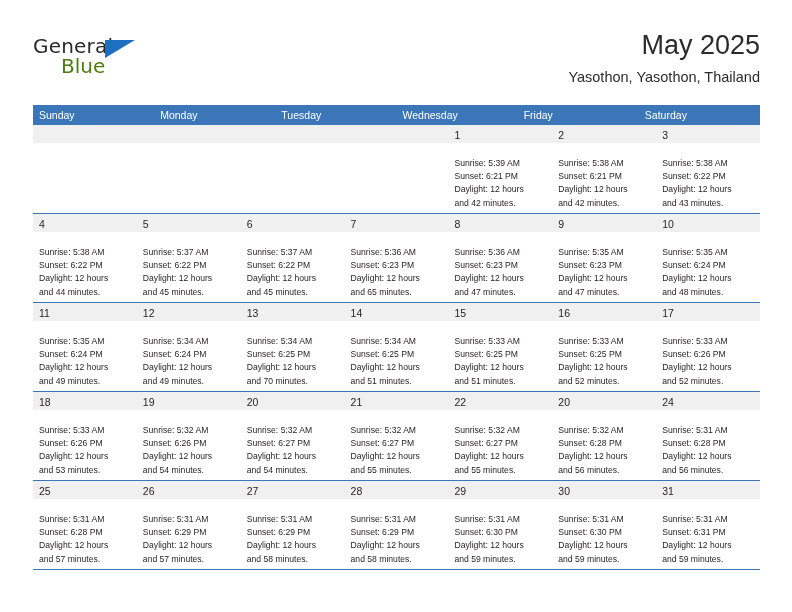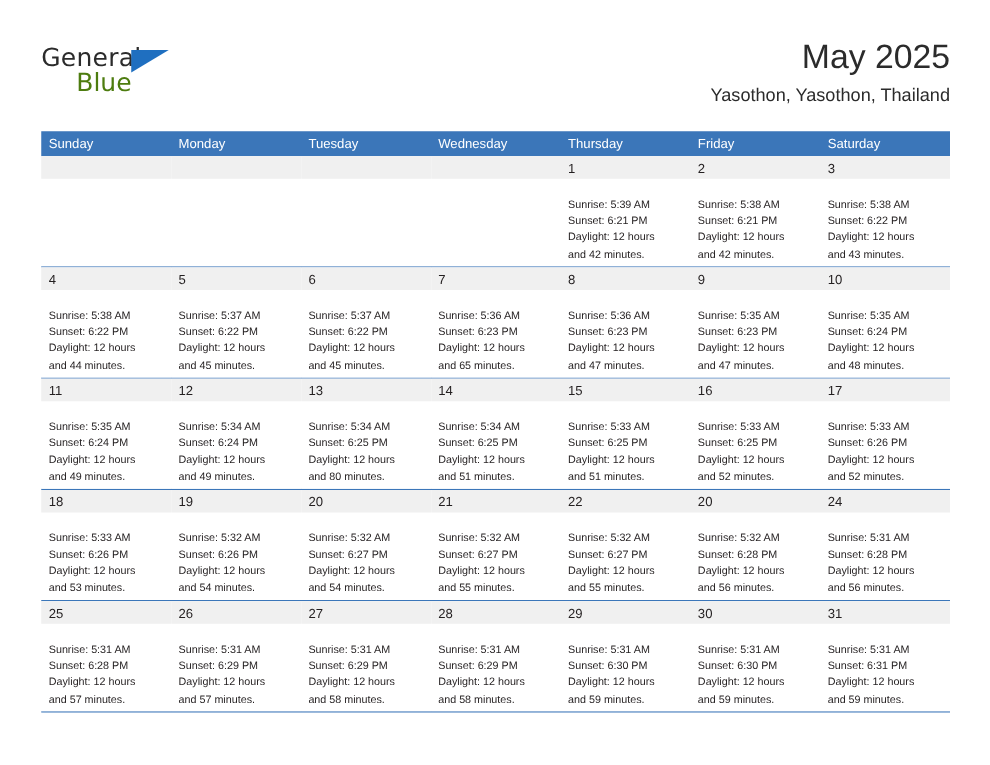--- a/index.html
+++ b/index.html
@@ -164,21 +164,20 @@
       <div class="cal-subtitle">Yasothon, Yasothon, Thailand</div>
     </div>
   </div>
 
   <div class="calendar">
     <div class="weekday-row" id="weekday-row">
         <div class="weekday-cell">Sunday</div>
         <div class="weekday-cell">Monday</div>
         <div class="weekday-cell">Tuesday</div>
         <div class="weekday-cell">Wednesday</div>
-        <div class="weekday-cell">Thursday</div>
         <div class="weekday-cell">Friday</div>
         <div class="weekday-cell">Saturday</div>
       </div>
     <div id="weeks-container">
         <div class="week-row">
           <div class="day-cell empty">
             <div class="day-num-band"><span class="day-num"></span></div>
             <div class="day-body"></div>
           </div>
           <div class="day-cell empty">
@@ -304,21 +303,21 @@
               <div class="day-line">Daylight: 12 hours</div>
               <div class="day-line">and 49 minutes.</div>
             </div>
           </div>
           <div class="day-cell">
             <div class="day-num-band"><span class="day-num">13</span></div>
             <div class="day-body">
               <div class="day-line">Sunrise: 5:34 AM</div>
               <div class="day-line">Sunset: 6:25 PM</div>
               <div class="day-line">Daylight: 12 hours</div>
-              <div class="day-line">and 80 minutes.</div>
+              <div class="day-line">and 70 minutes.</div>
             </div>
           </div>
           <div class="day-cell">
             <div class="day-num-band"><span class="day-num">14</span></div>
             <div class="day-body">
               <div class="day-line">Sunrise: 5:34 AM</div>
               <div class="day-line">Sunset: 6:25 PM</div>
               <div class="day-line">Daylight: 12 hours</div>
               <div class="day-line">and 51 minutes.</div>
             </div>

